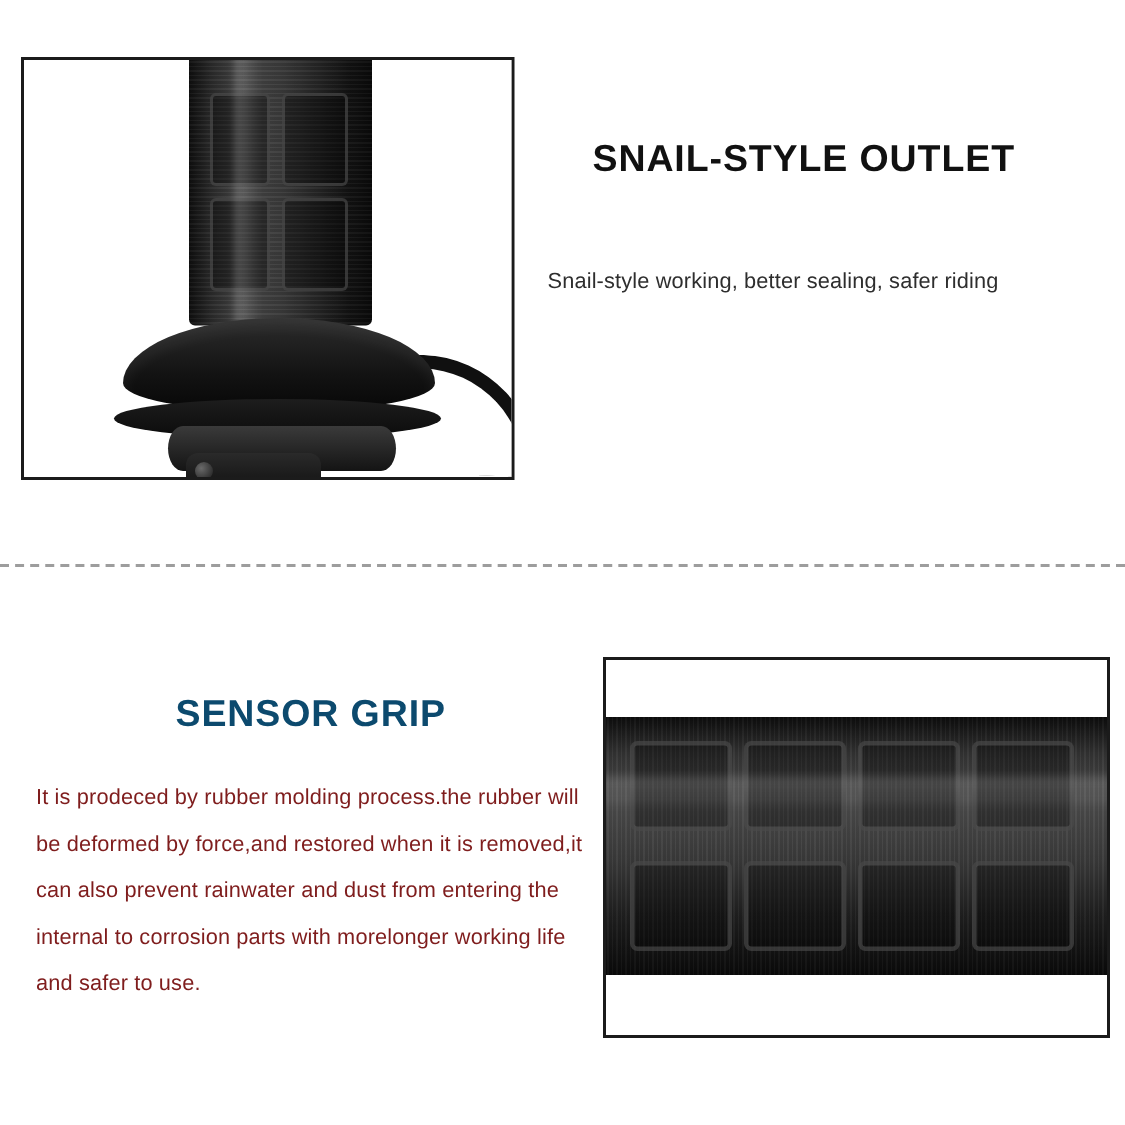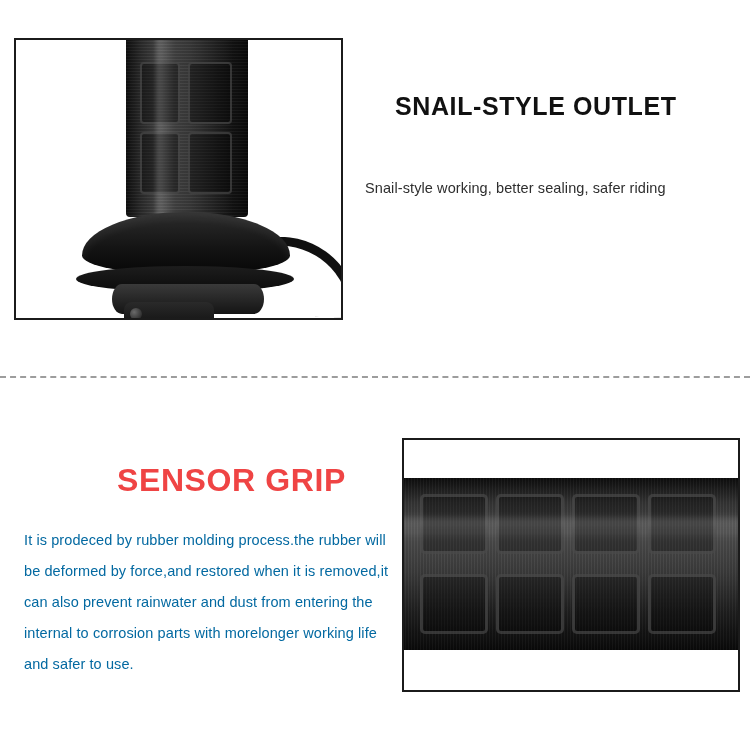--- a/index.html
+++ b/index.html
@@ -90,31 +90,31 @@
     background: #ffffff;
     overflow: hidden;
   }
   .text-block-two {
     position: absolute;
     left: 24px;
     top: 84px;
     width: 380px;
   }
   .heading-two {
-    font-size: 32px;
+    font-size: 25px;
     font-weight: bold;
     letter-spacing: 0.6px;
-    color: #ef4444;
+    color: #0c4a6e;
     margin: 0 0 0 93px;
     white-space: nowrap;
   }
   .body-two {
     margin: 26px 0 0 0;
     font-size: 14.5px;
-    color: #0369a1;
+    color: #7f1d1d;
     line-height: 31px;
     letter-spacing: 0.1px;
   }
 
   
   .img-one-wrap {
     position: absolute;
     inset: 0;
     background: #ffffff;
   }

